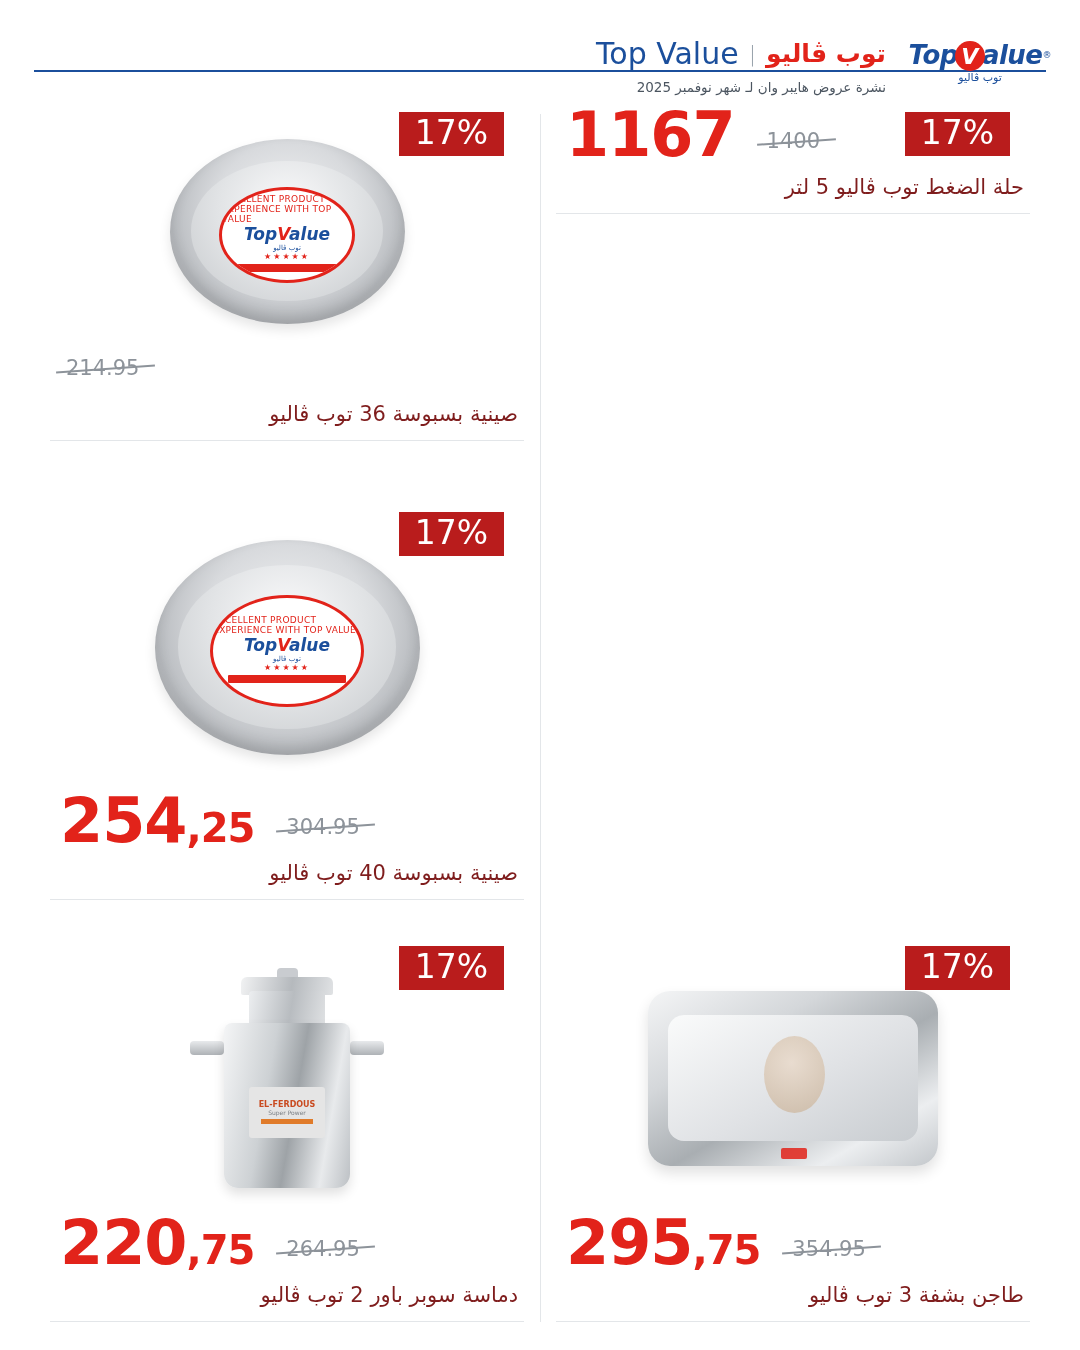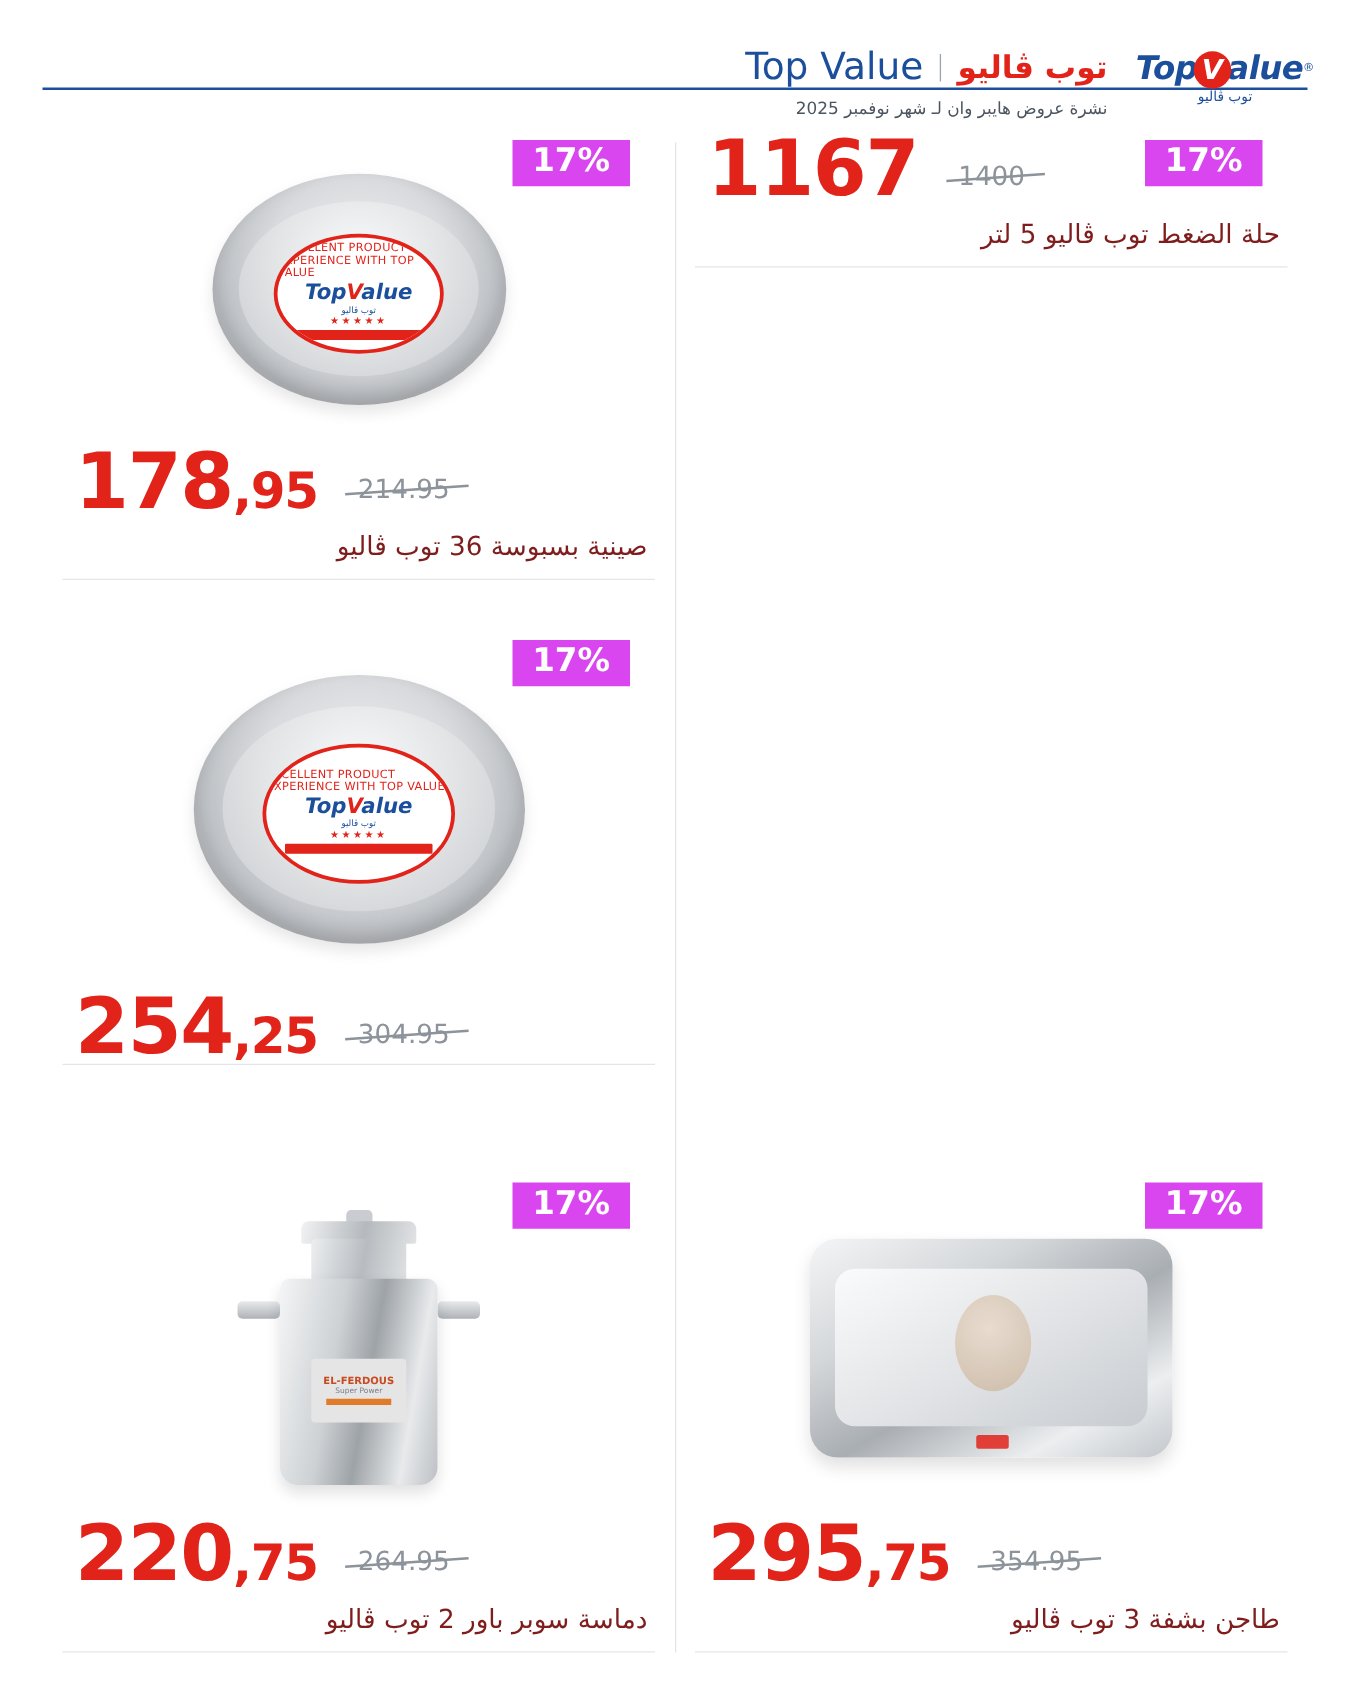--- a/index.html
+++ b/index.html
@@ -147,24 +147,24 @@
     padding: 10px 16px 0 16px;
   }
   .hline {
     height: 1px;
     background: #e3e6e9;
     margin: 0 0 0 0;
   }
 
   .badge {
     position: absolute;
-    background: #d946ef;
+    background: #b91c1c;
     color: #fff;
-    font-size: 26px;
-    font-weight: bold;
+    font-size: 33px;
+    font-weight: normal;
     padding: 4px 16px 7px 16px;
     line-height: 1;
     z-index: 5;
   }
 
   .photo {
     position: relative;
     display: flex;
     align-items: center;
     justify-content: center;
@@ -438,23 +438,20 @@
           <div class="label">
             <div class="lt">EXCELLENT PRODUCT EXPERIENCE WITH TOP VALUE</div>
             <div class="lb">Top<i>V</i>alue</div>
             <div class="lar">توب ڤاليو</div>
             <div class="stars">★★★★★</div>
             <div class="bar"></div>
           </div>
         </div>
       </div>
       <div class="price-row">
-        <div class="price-new">
-          <span>178</span><span class="frac">,</span><span class="frac">95</span>
-        </div>
         <div class="price-old">214.95</div>
       </div>
       <div class="desc">صينية بسبوسة 36 توب ڤاليو</div>
       <div class="hline"></div>
     </div>
 
     <div class="cell" style="height:836px;">
       <div class="badge" style="right:36px; top:16px;">17%</div>
       <div class="price-row">
         <div class="price-new">
@@ -482,20 +479,21 @@
             <div class="bar"></div>
           </div>
         </div>
       </div>
       <div class="price-row">
         <div class="price-new">
           <span>254</span><span class="frac">,</span><span class="frac">25</span>
         </div>
         <div class="price-old">304.95</div>
       </div>
+      <div class="desc">صينية بسبوسة 40 توب ڤاليو</div>
       <div class="hline"></div>
     </div>
     <div class="cell"></div>
   </div>
 
   <div class="row">
 
     <div class="cell" style="height:410px;">
       <div class="badge" style="right:36px; top:14px;">17%</div>
       <div class="photo" style="height:272px;">

